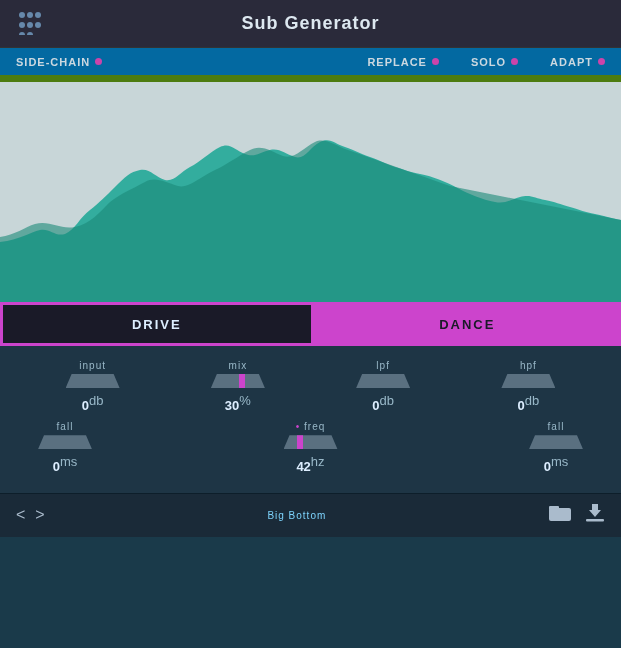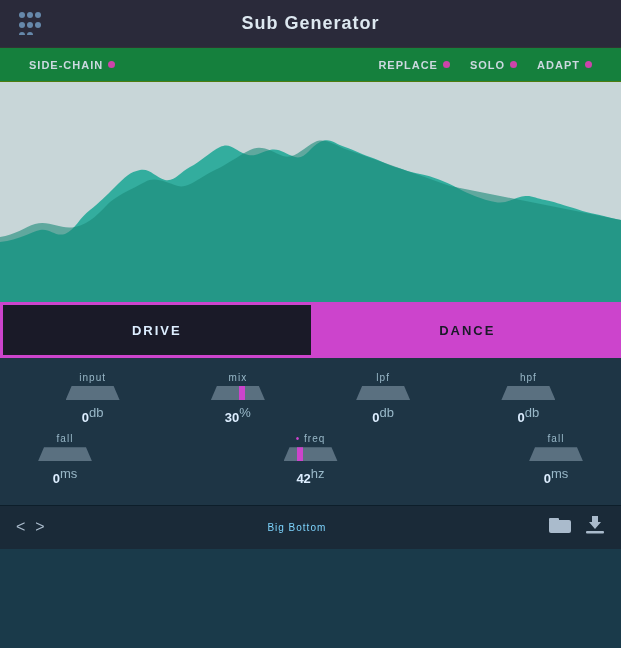--- a/index.html
+++ b/index.html
@@ -31,26 +31,26 @@
     }
     .header-title {
       font-size: 18px;
       font-weight: 700;
       color: #dde8f0;
       letter-spacing: 1px;
     }
 
     
     .navbar {
-      background: #15803d;
+      background: #0369a1;
       display: flex;
       align-items: center;
       height: 34px;
-      padding: 0 29px;
-      border-bottom: 1px solid #4d7c0f;
+      padding: 0 16px;
+      border-bottom: 7px solid #4d7c0f;
     }
     .nav-item {
       display: flex;
       align-items: center;
       gap: 5px;
       font-size: 11px;
       font-weight: 700;
       letter-spacing: 1px;
       color: #ccd8e0;
       cursor: pointer;
@@ -60,39 +60,39 @@
       height: 7px;
       border-radius: 50%;
       background: #cc44aa;
     }
     .nav-spacer {
       flex: 1;
     }
     .nav-right {
       display: flex;
       align-items: center;
-      gap: 20px;
+      gap: 32px;
     }
 
     
     .waveform-area {
       height: 220px;
       background: #c8d8d8;
       position: relative;
       overflow: hidden;
     }
     .waveform-svg {
       width: 100%;
       height: 100%;
     }
 
     
     .mode-bar {
       display: flex;
-      height: 56px;
+      height: 44px;
       background: #1a2a38;
     }
     .mode-btn {
       flex: 1;
       display: flex;
       align-items: center;
       justify-content: center;
       font-size: 13px;
       font-weight: 700;
       letter-spacing: 2px;

